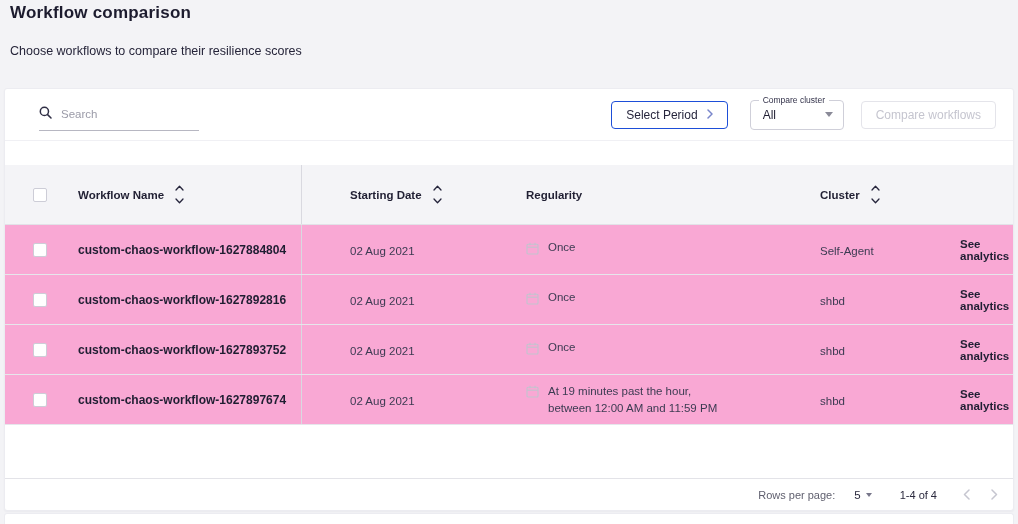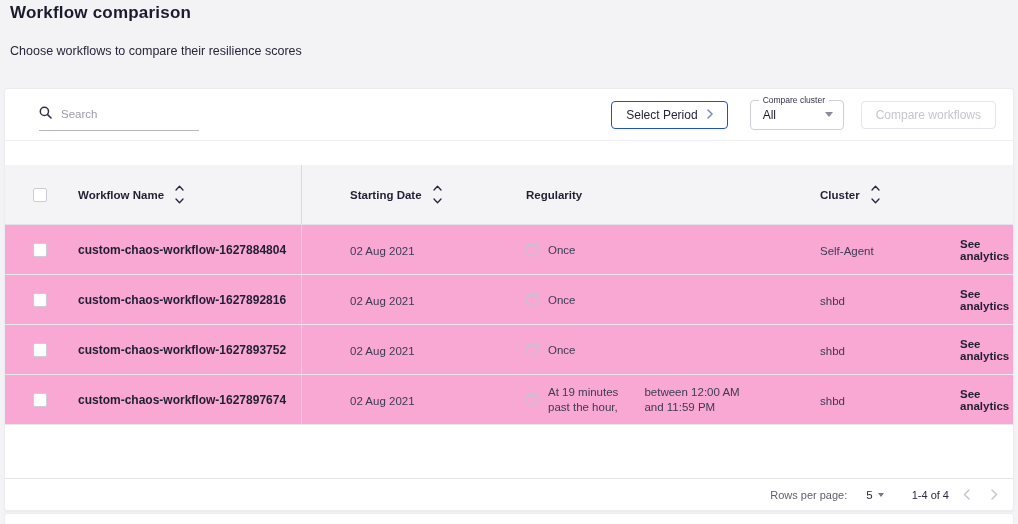--- a/index.html
+++ b/index.html
@@ -72,49 +72,49 @@
     align-items: center;
     gap: 16px;
   }
   .thead {
     height: 60px; background: #f4f4f7; border-bottom: 1px solid #e2e2e8;
   }
   .tbody-row { height: 50px; background: #f9a8d4; border-bottom: 1px solid #e6e6eb; }
   .cell-check { padding-left: 28px; align-self: stretch; display: flex; align-items: center; }
   .cell-name { align-self: stretch; display: flex; align-items: center; border-right: 1px solid #d9d9e0; }
   .cell-date { padding-left: 32px; }
-  .cell-reg  { display: flex; align-items: center; gap: 9px; }
+  .cell-reg  { display: flex; align-items: flex-start; gap: 9px; }
   .cell-cluster { padding-left: 48px; }
   .cell-analytics { padding-left: 22px; display: flex; align-items: center; gap: 15px; }
   .checkbox {
     width: 14px; height: 14px; border: 1.5px solid #cdcdd7;
     border-radius: 2px; background: #fff; cursor: pointer;
   }
   .col-label { font-size: 11.5px; font-weight: 700; color: #201f33; }
   .head-flex { display: flex; align-items: center; gap: 11px; }
   .sort-stack { display: flex; flex-direction: column; gap: 7px; }
   .sort-stack svg { cursor: pointer; display: block; }
   .wf-name { font-size: 12px; font-weight: 700; color: #1f1e32; }
   .cell-text { font-size: 11.5px; color: #3c3b52; }
-  .reg-lines { display: flex; flex-direction: row; gap: 2px; }
+  .reg-lines { display: flex; flex-direction: column; gap: 2px; }
   .reg-lines .cell-text { line-height: 1.25; }
   .see-analytics { font-size: 11.5px; font-weight: 700; color: #201f33; cursor: pointer; }
 
   .table-bottom-space { height: 53px; background: #fff; }
 
   
   .pagination {
     height: 32px; border-top: 1px solid #e3e3e8;
     display: flex; align-items: center; justify-content: flex-end;
     padding-right: 15px; gap: 2px;
   }
   .rpp-label { font-size: 11px; color: #5f5f6e; margin-right: 17px; }
   .rpp-select { display: flex; align-items: center; gap: 5px; cursor: pointer; margin-right: 26px; }
   .rpp-value { font-size: 11.5px; color: #2b2a3e; }
-  .range-label { font-size: 11px; color: #2b2a3e; margin-right: 12px; }
+  .range-label { font-size: 11px; color: #2b2a3e; margin-right: 24px; }
   .page-nav { display: flex; align-items: center; gap: 21px; }
   .page-nav svg { cursor: pointer; display: block; }
 
   
   .footer-card {
     margin: 2px 4px 0 4px; background: #fff;
     border: 1px solid #ececf1; border-bottom: none; height: 11px;
     border-radius: 3px 3px 0 0;
   }
 </style>

